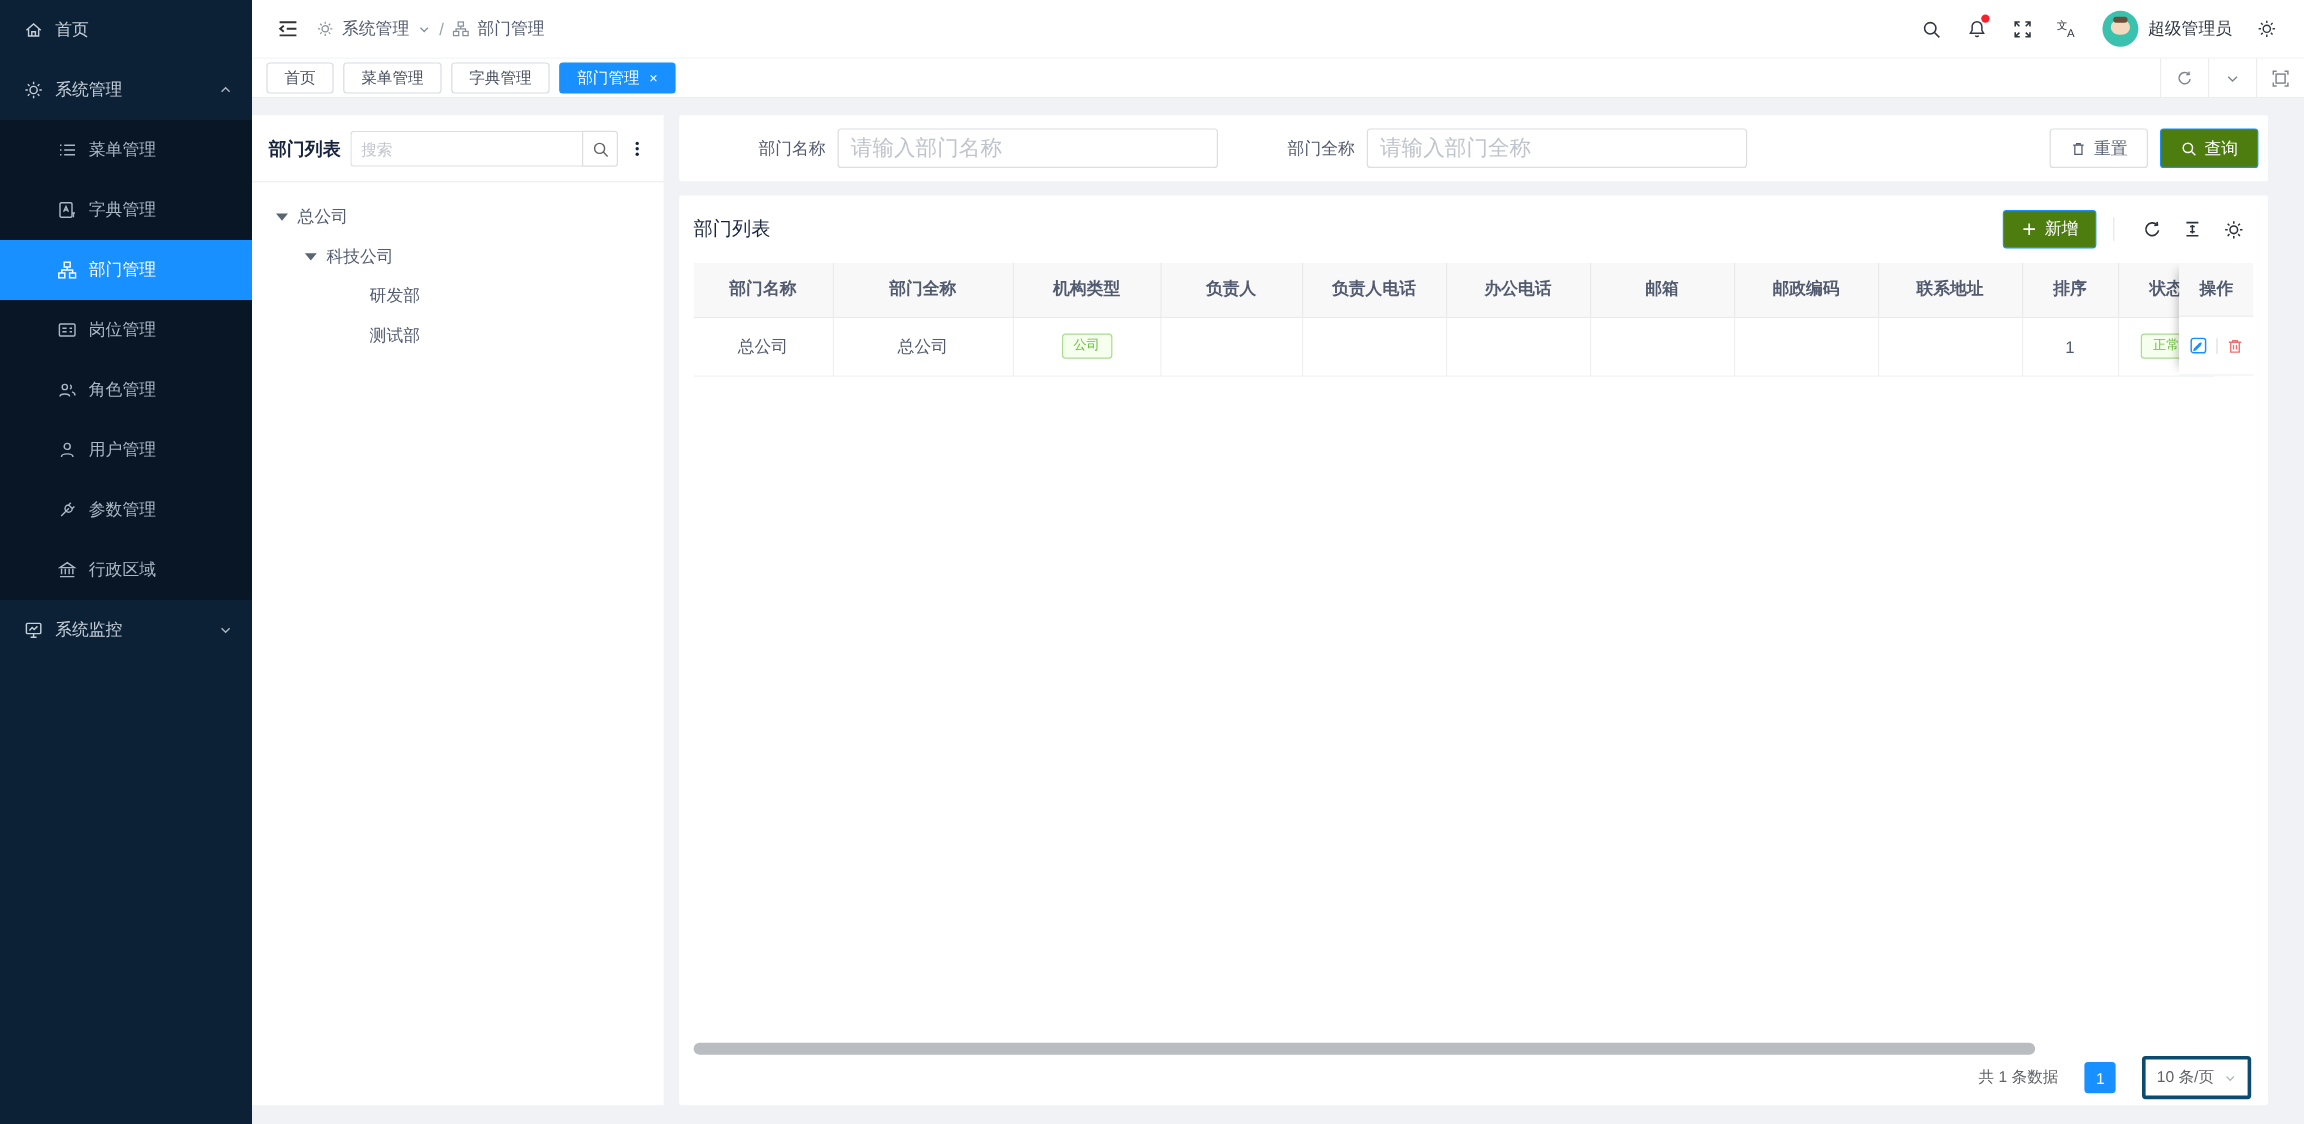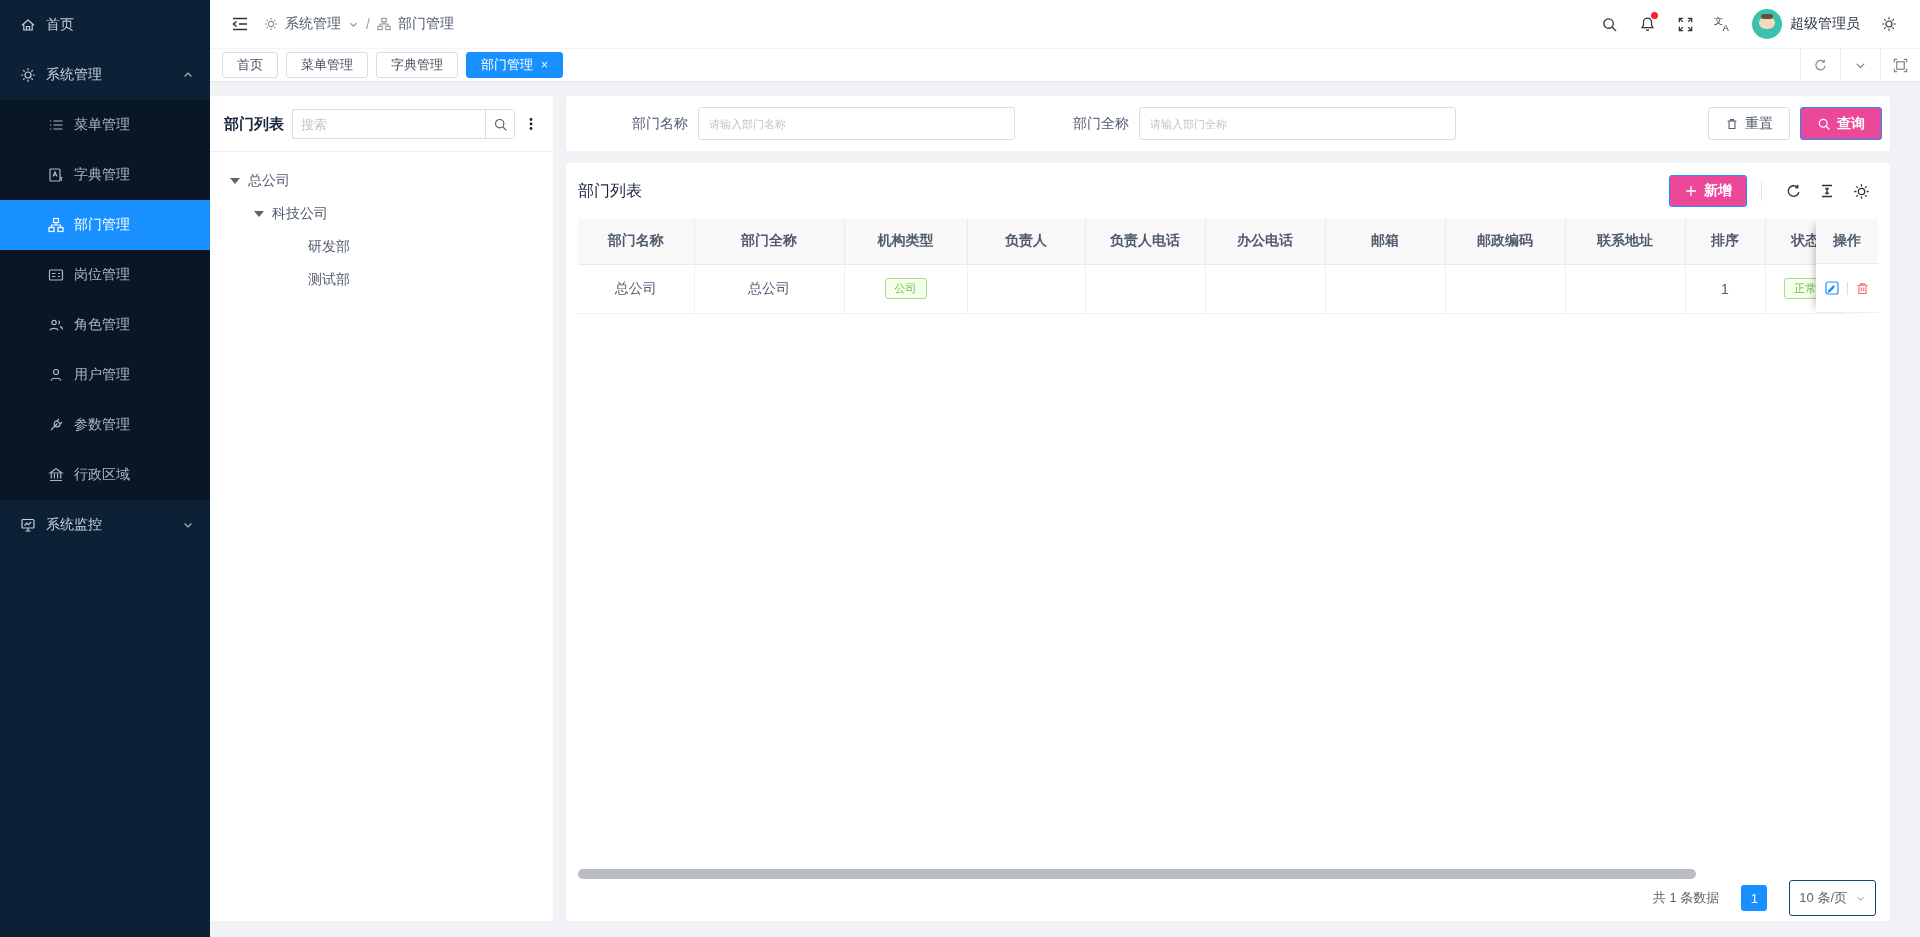--- a/index.html
+++ b/index.html
@@ -64,27 +64,27 @@
   .caret-down { width:0; height:0; border-left:5px solid transparent; border-right:5px solid transparent; border-top:6px solid #5a6572; }
   .caret-space { width:10px; }
   .lv0 { padding-left:6px; }
   .lv1 { padding-left:30px; }
   .lv2 { padding-left:66px; }
 
   
   .filter-card { position:absolute; left:356px; top:14px; right:30px; height:55px; background:#fff; border-radius:2px;
                  display:flex; align-items:center; padding:0 8px 0 66px; }
   .f-label { color:#515a6e; margin-right:10px; white-space:nowrap; }
-  .f-input { width:317px; height:33px; border:1px solid #dcdee2; border-radius:3px; padding:0 10px; font-size:11px; color:#515a6e; outline:none; }
+  .f-input { width:317px; height:33px; border:1px solid #dcdee2; border-radius:3px; padding:0 10px; font-size:18px; color:#515a6e; outline:none; }
   .f-input::placeholder { color:#c0c4cc; }
   .f-group2 { margin-left:58px; display:flex; align-items:center; }
   .f-group1 { display:flex; align-items:center; }
   .f-actions { margin-left:auto; display:flex; align-items:center; gap:10px; }
   .btn { height:33px; border-radius:3px; display:flex; align-items:center; justify-content:center; gap:6px; padding:0 16px; font-size:14px; cursor:pointer; border:1px solid #dcdee2; background:#fff; color:#515a6e; }
-  .btn-primary { background:#ec4899; border-color:#1890ff; color:#fff;font-weight:bold; }
+  .btn-primary { background:#4d7c0f; border-color:#1890ff; color:#fff; }
 
   
   .table-card { position:absolute; left:356px; top:81px; right:30px; bottom:16px; background:#fff; border-radius:2px; display:flex; flex-direction:column; }
   .t-head { height:56px; display:flex; align-items:center; padding:0 12px; }
   .t-title { font-size:16px; color:#17233d; }
   .t-tools { margin-left:auto; display:flex; align-items:center; }
   .btn-add { height:32px; padding:0 14px; }
   .t-sep { width:1px; height:20px; background:#e4e7ec; margin:0 14px; }
   .t-tool { width:34px; display:flex; align-items:center; justify-content:center; color:#2b313a; cursor:pointer; }
 
@@ -104,21 +104,21 @@
   .op-sep { width:1px; height:13px; background:#dcdee2; }
   .ico-edit { color:#1890ff; cursor:pointer; }
   .ico-del { color:#f56c6c; cursor:pointer; }
 
   .h-scrollbar { height:14px; margin:0 12px; position:relative; }
   .h-thumb { position:absolute; left:0; top:2px; height:10px; width:86%; background:#b9bcc1; border-radius:5px; cursor:pointer; }
 
   .t-page { height:40px; display:flex; align-items:center; justify-content:flex-end; gap:22px; padding:0 14px 6px; }
   .pg-total { font-size:13px; color:#606266; }
   .pg-num { width:26px; height:26px; background:#1890ff; color:#fff; border-radius:3px; display:flex; align-items:center; justify-content:center; font-size:13px; cursor:pointer; }
-  .pg-size { height:36px; border:1px solid #0c4a6e; border-radius:3px; display:flex; align-items:center; gap:8px; padding:0 9px; font-size:13px; color:#606266; background:#fff; cursor:pointer; }
+  .pg-size { height:36px; border:3px solid #0c4a6e; border-radius:3px; display:flex; align-items:center; gap:8px; padding:0 9px; font-size:13px; color:#606266; background:#fff; cursor:pointer; }
   .pg-size .chev { color:#b2b8bf; }
 </style>
 </head>
 <body>
 
 <aside class="sidebar">
 
   <div class="menu-item">
     <svg class="micon" viewBox="0 0 16 16" fill="none" stroke="currentColor" stroke-width="1.2">
         <path d="M2 8.2 8 3l6 5.2M3.8 7.4V13h8.4V7.4M6.5 13V9.5h3V13"></path>

